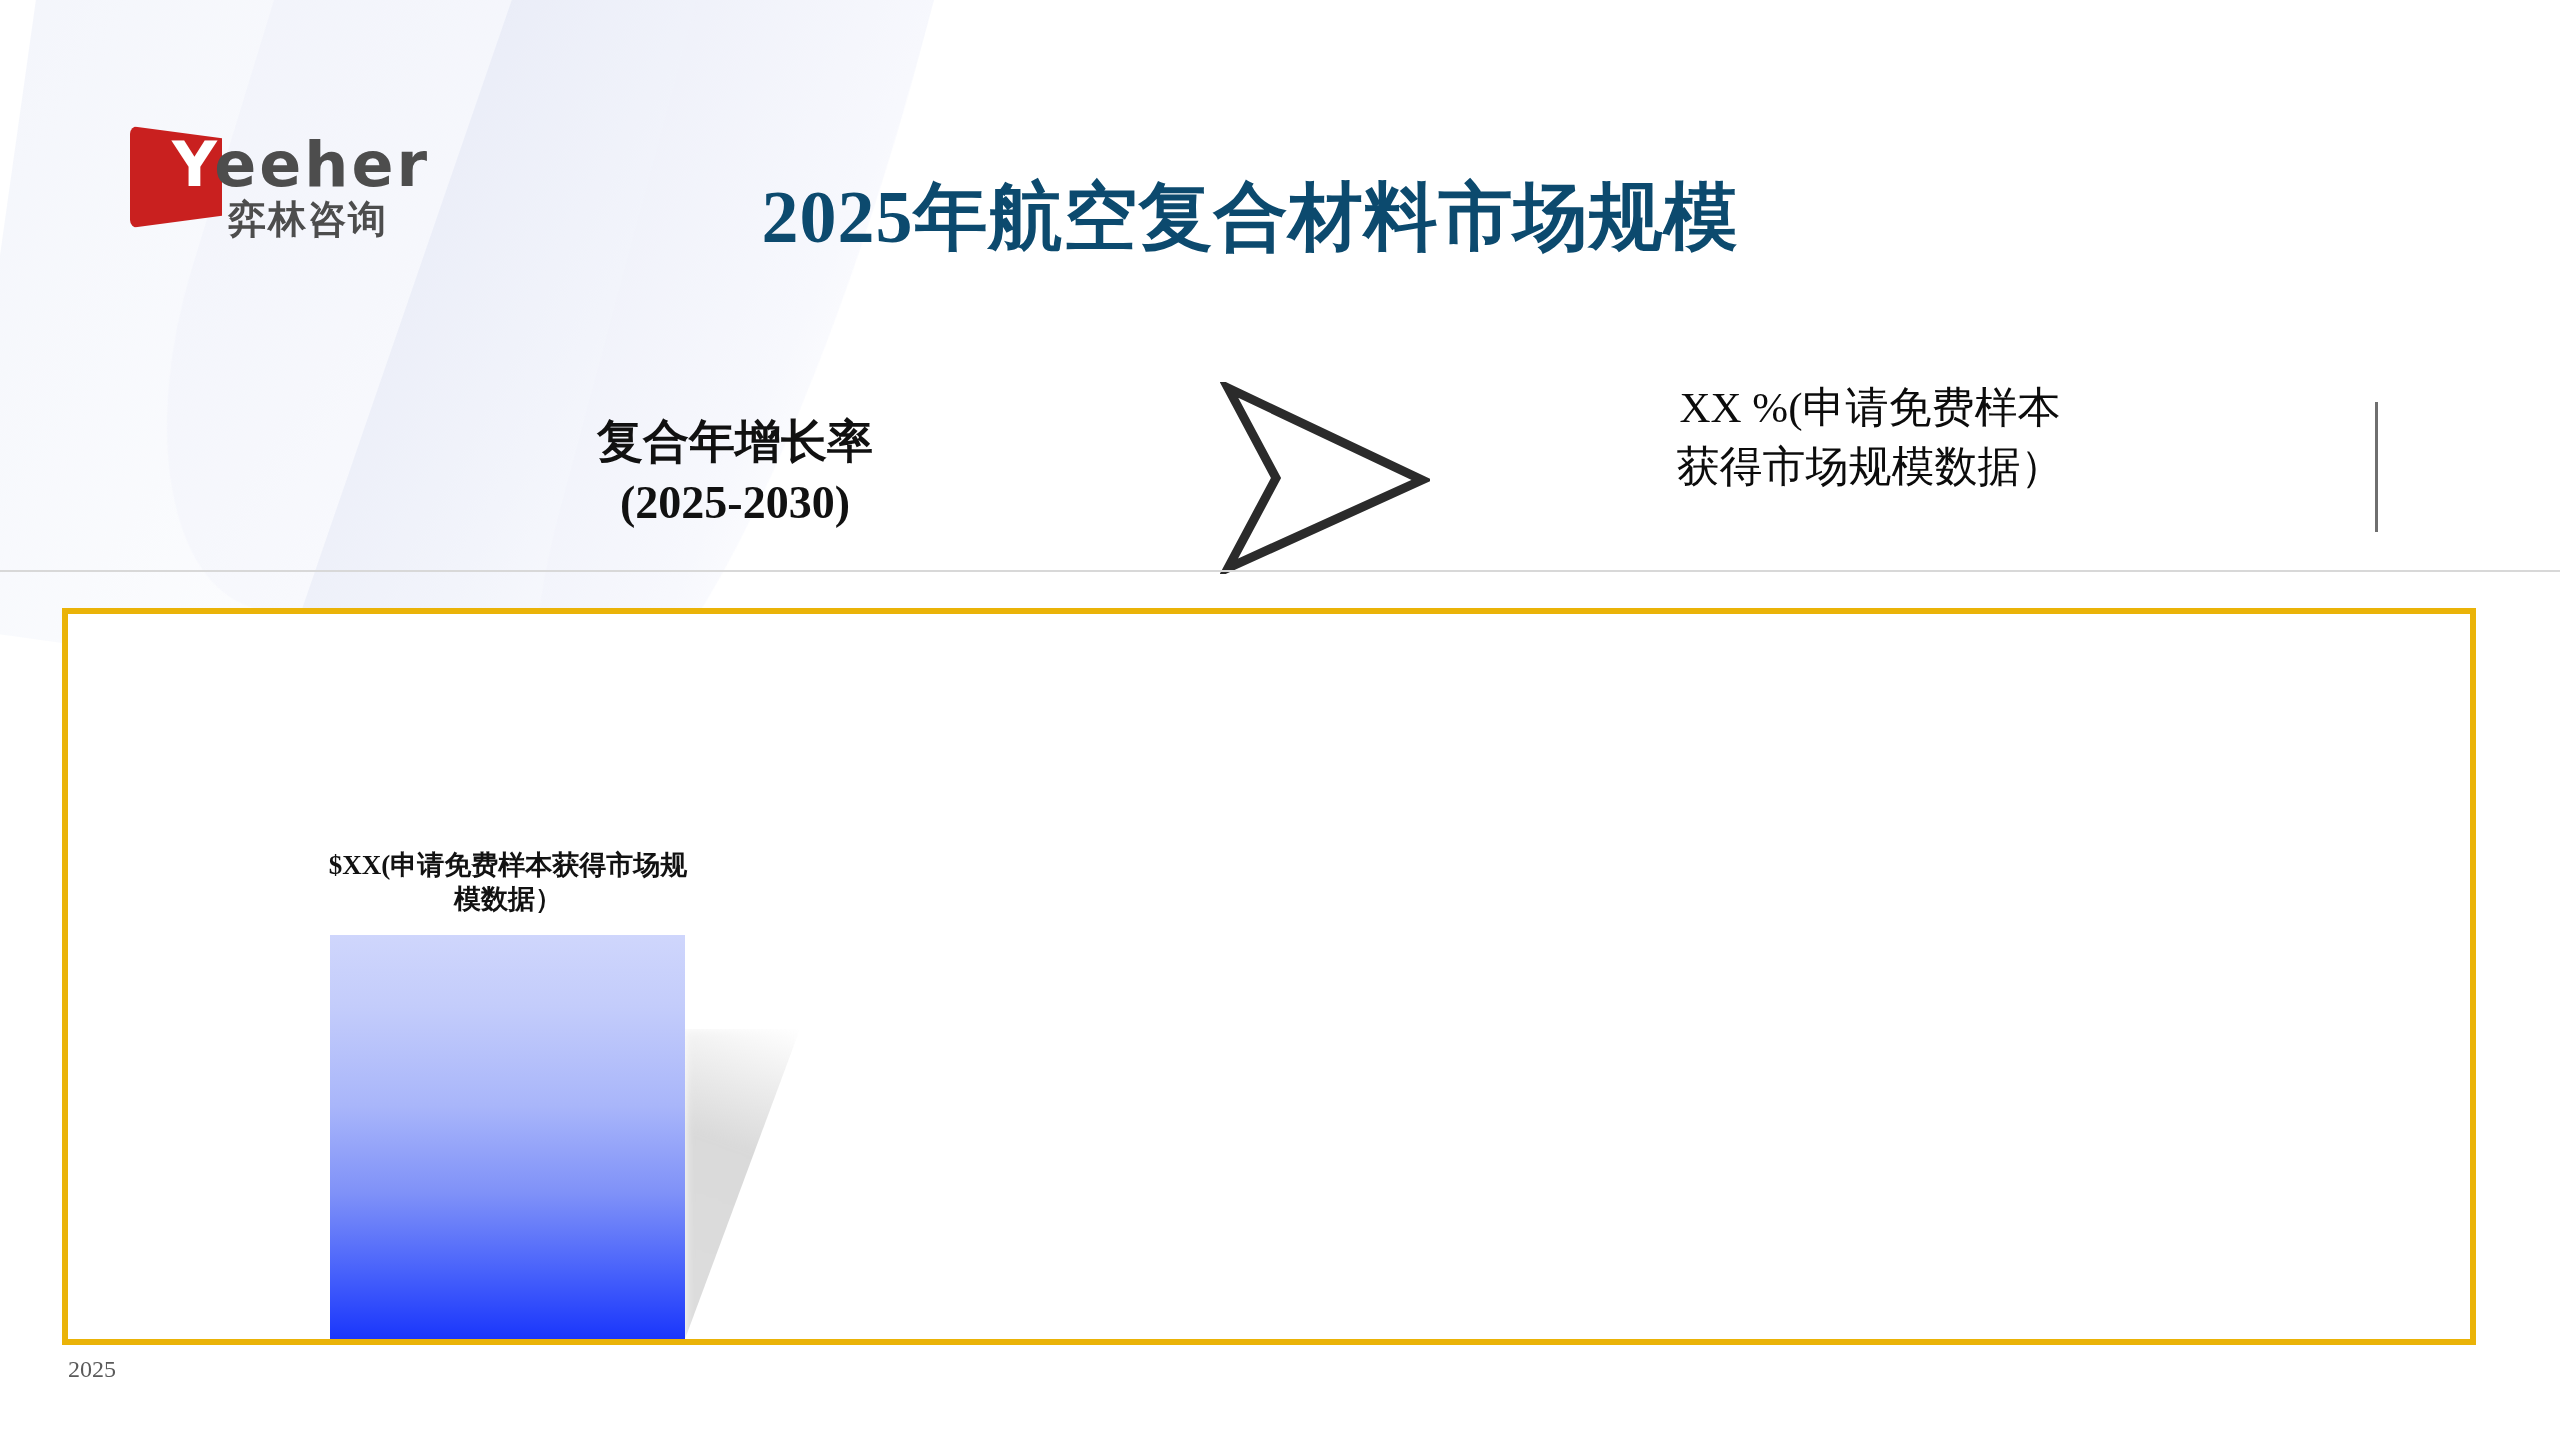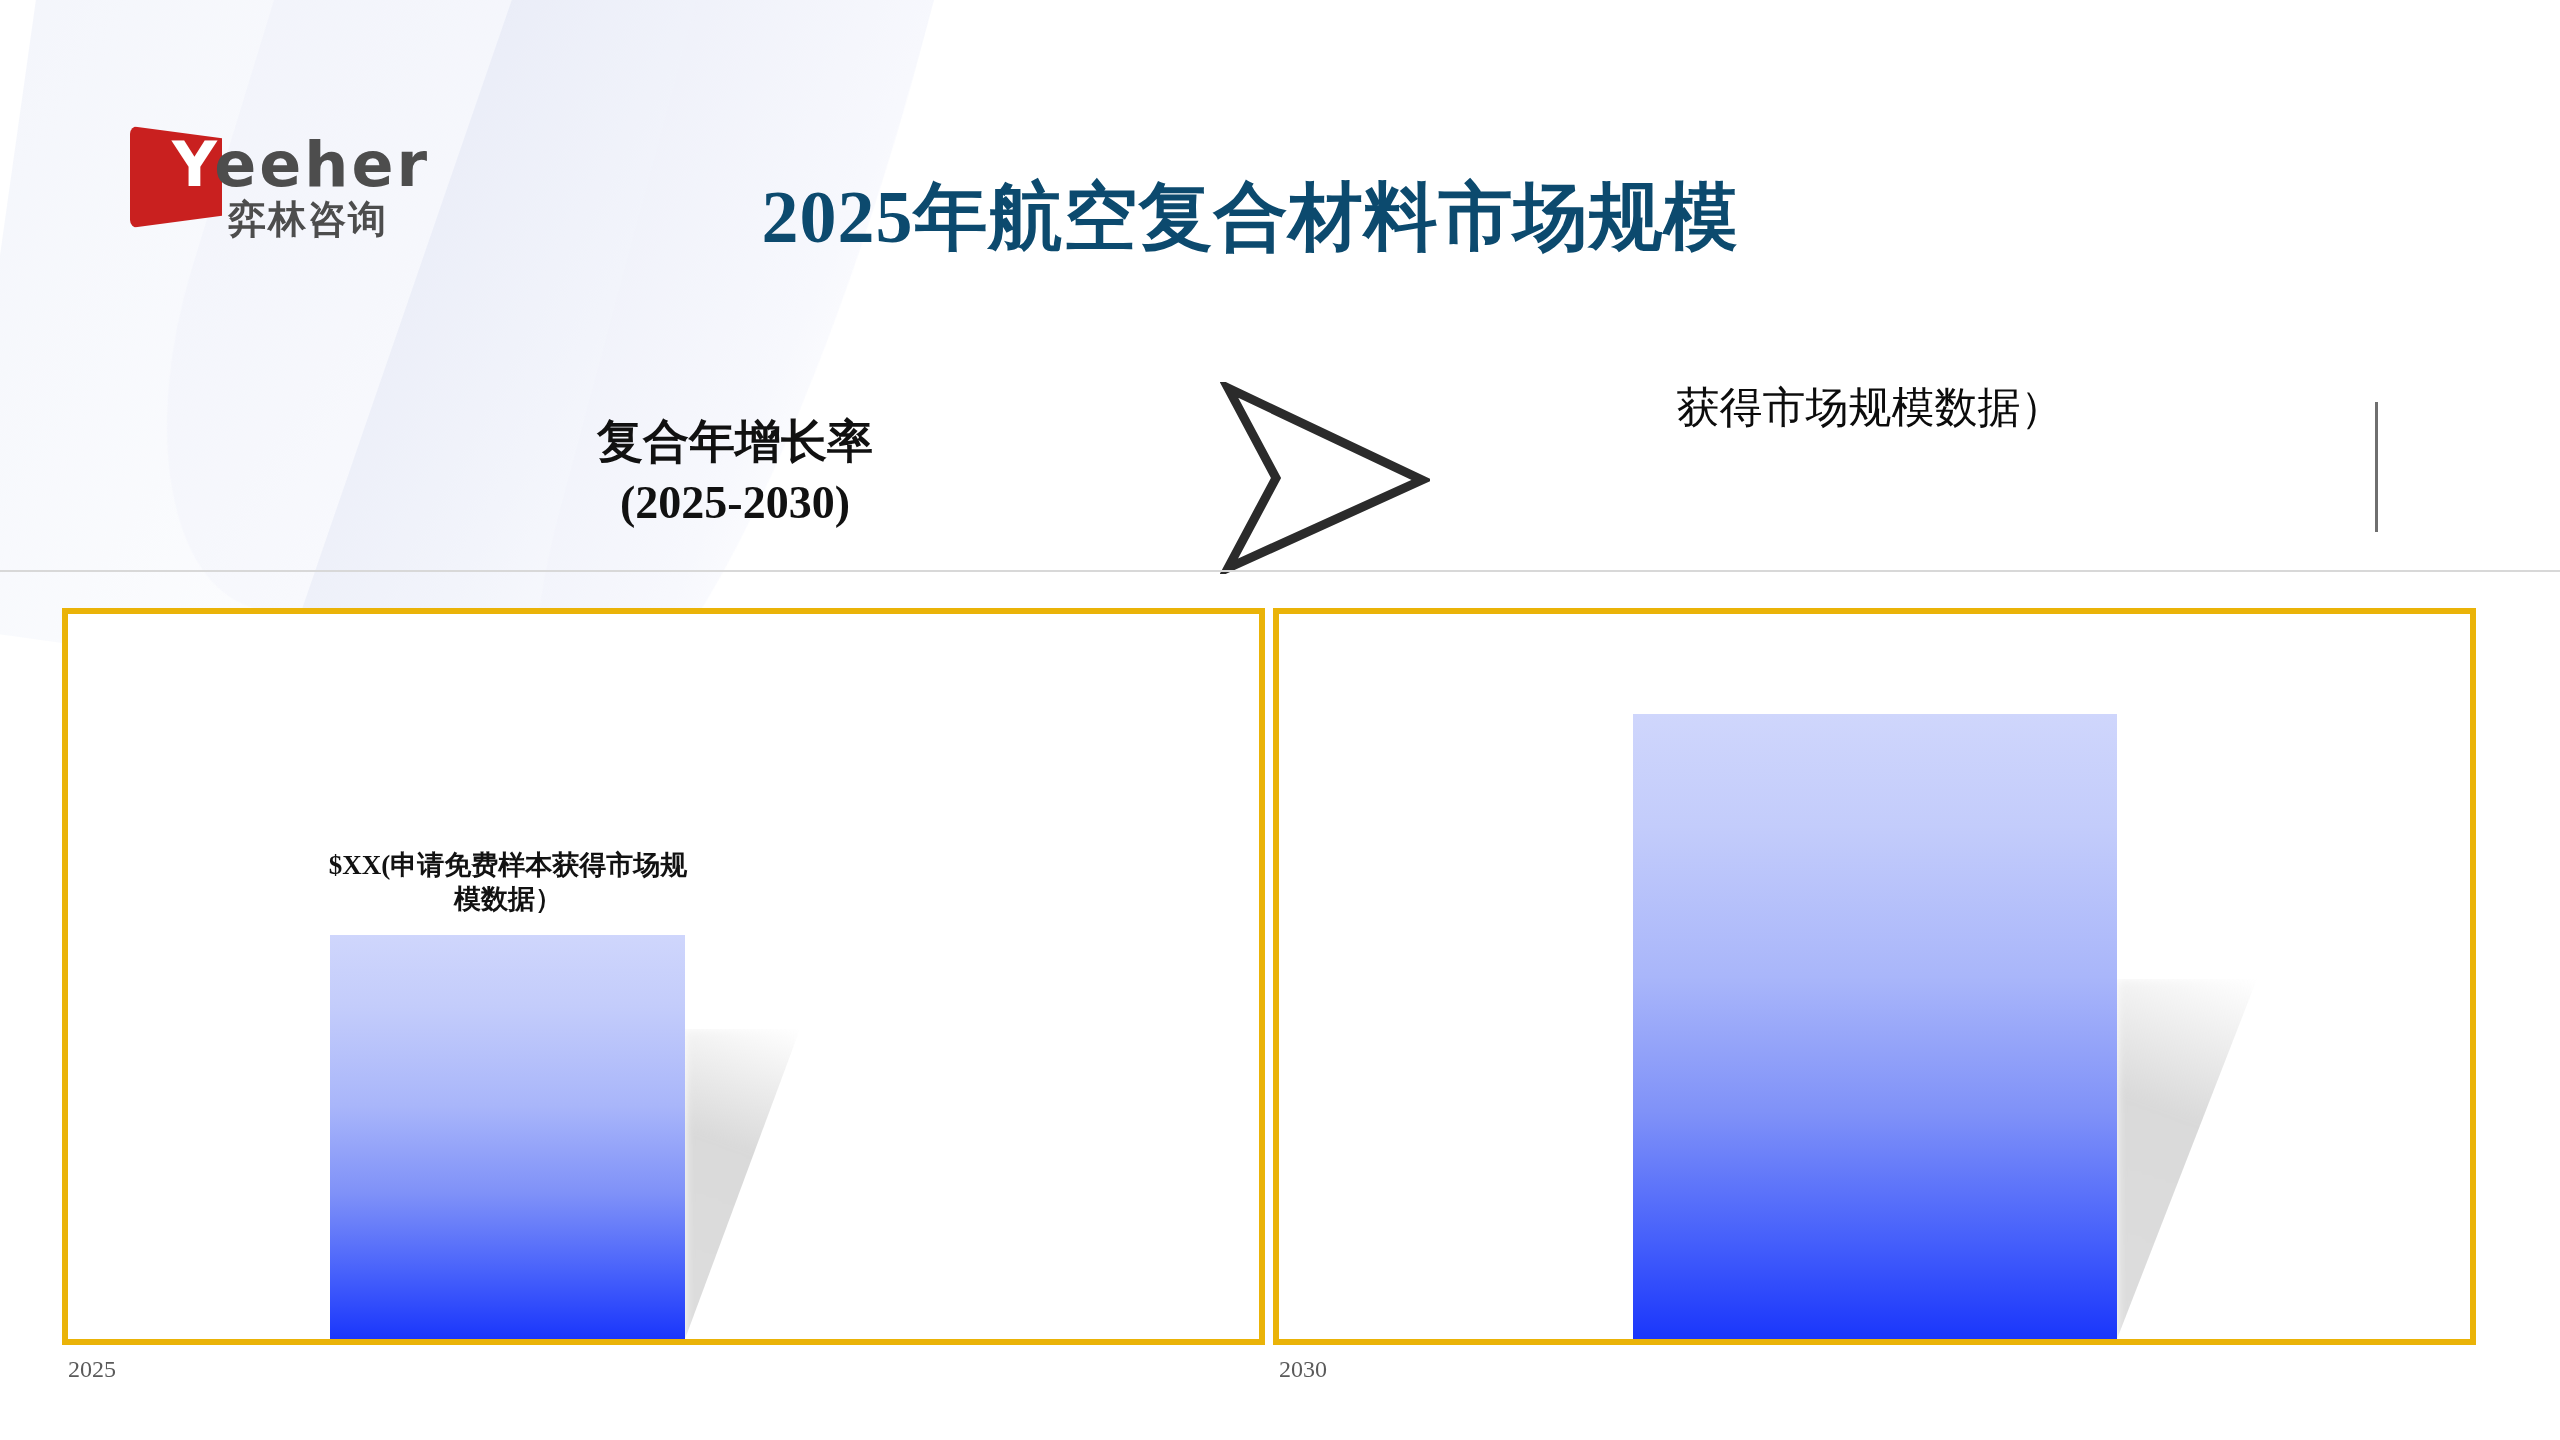--- a/index.html
+++ b/index.html
@@ -219,43 +219,37 @@
     <div class="line2">(2025-2030)</div>
   </div>
 
   <div class="arrow-wrap">
     <svg width="210" height="192" viewBox="0 0 210 192" fill="none" aria-hidden="true">
       <polygon points="8,6 202,98 8,186 56,96" fill="none" stroke="#2b2b2b" stroke-width="9" stroke-linejoin="miter"></polygon>
     </svg>
   </div>
 
   <div class="xx-pct">
+    <div>XX %(申请免费样本</div>
     <div>获得市场规模数据）</div>
   </div>
 
   <div class="vrule"></div>
   <div class="hrule"></div>
 
   <div class="panels">
 
     <div class="panel">
       <div class="plot">
         <div class="bar-shadow" id="shadow-0" style="left:617px; width:115px; height:310px;"></div>
         <div class="bar" id="bar-0" style="left: 262px; width: 355px; height: 404px;"></div>
         <div class="bar-label" id="label-0" style="left: 215px; width: 450px; bottom: 422px;">
           <div>$XX(申请免费样本获得市场规</div>
           <div>模数据）</div>
         </div>
       </div>
       <div class="tick-label" style="left:0; right:0; bottom:-44px;">2025</div>
     </div>
 
-    <div class="panel">
-      <div class="plot">
-        <div class="bar-shadow" id="shadow-1" style="left:838px; width:140px; height:360px;"></div>
-        <div class="bar" id="bar-1" style="left: 354px; width: 484px; height: 625px;"></div>
-      </div>
-      <div class="tick-label" style="left:0; right:0; bottom:-44px;">2030</div>
-    </div>
 
   </div>
 
 </div>
 
 </body></html>

